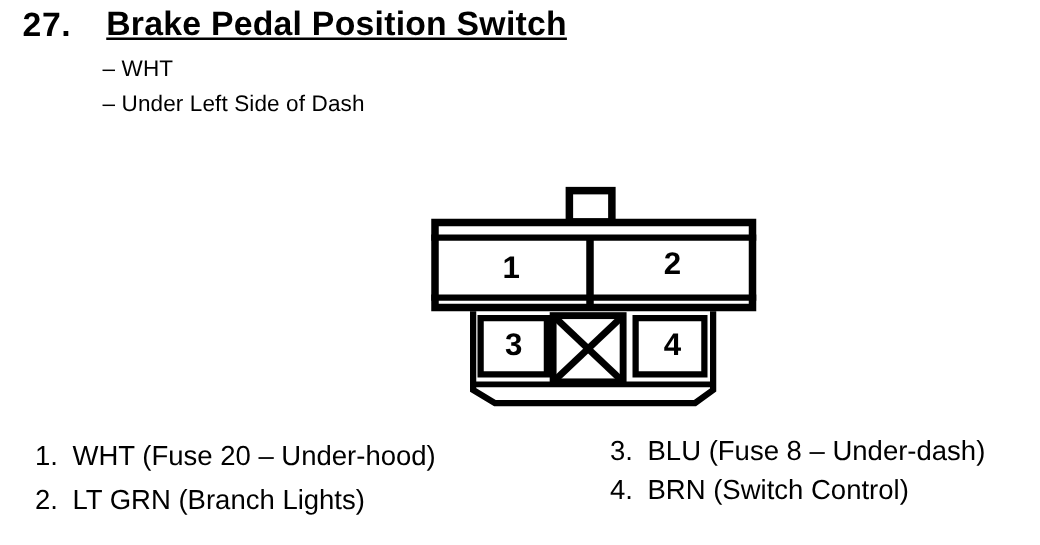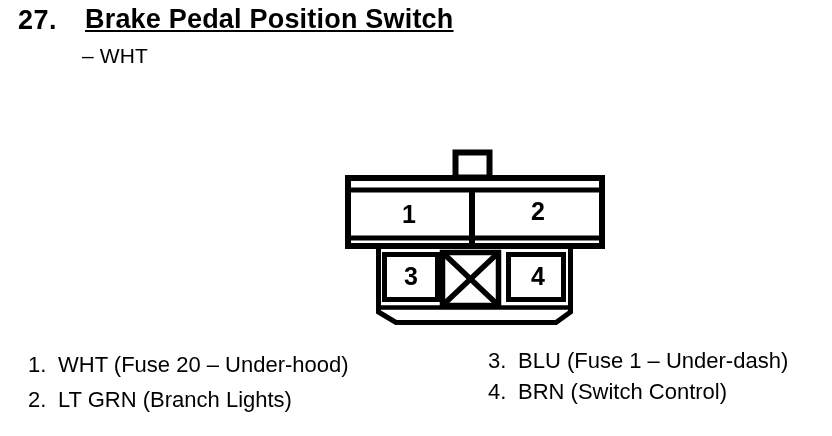--- a/index.html
+++ b/index.html
@@ -29,21 +29,21 @@
     left: 85px;
     top: 4px;
     font-size: 27px;
     font-weight: 700;
     letter-spacing: 0.2px;
     text-decoration: underline;
   }
   .details {
     left: 82px;
     top: 42px;
-    font-size: 21px;
+    font-size: 18px;
     line-height: 27.5px;
     font-weight: 400;
     letter-spacing: 0.1px;
     white-space: nowrap;
   }
 
   .connector {
     left: 330px;
     top: 140px;
     width: 290px;
@@ -81,20 +81,21 @@
 </head>
 <body>
 
 <div class="page">
 
   <span class="abs item-number">27.</span>
   <span class="abs item-title">Brake Pedal Position Switch</span>
 
   <div class="abs details">
     <div>– WHT</div>
+    <div>– Under Left Side of Dash</div>
   </div>
 
   <div class="abs connector">
     <svg width="290" height="195" viewBox="330 140 290 195">
       <g stroke="#000000" fill="none">
 
         <rect x="455.5" y="152.5" width="34" height="25" stroke-width="6"></rect>
 
         <rect x="348" y="178" width="254" height="68" stroke-width="6"></rect>
 
@@ -130,21 +131,21 @@
     </div>
     <div class="legend-row">
       <span class="legend-num">2.</span>
       <span class="legend-text">LT GRN (Branch Lights)</span>
     </div>
   </div>
 
   <div class="abs legend legend-right">
     <div class="legend-row">
       <span class="legend-num">3.</span>
-      <span class="legend-text">BLU (Fuse 1 – Under-dash)</span>
+      <span class="legend-text">BLU (Fuse 8 – Under-dash)</span>
     </div>
     <div class="legend-row">
       <span class="legend-num">4.</span>
       <span class="legend-text">BRN (Switch Control)</span>
     </div>
   </div>
 
 </div>
 
 </body></html>

